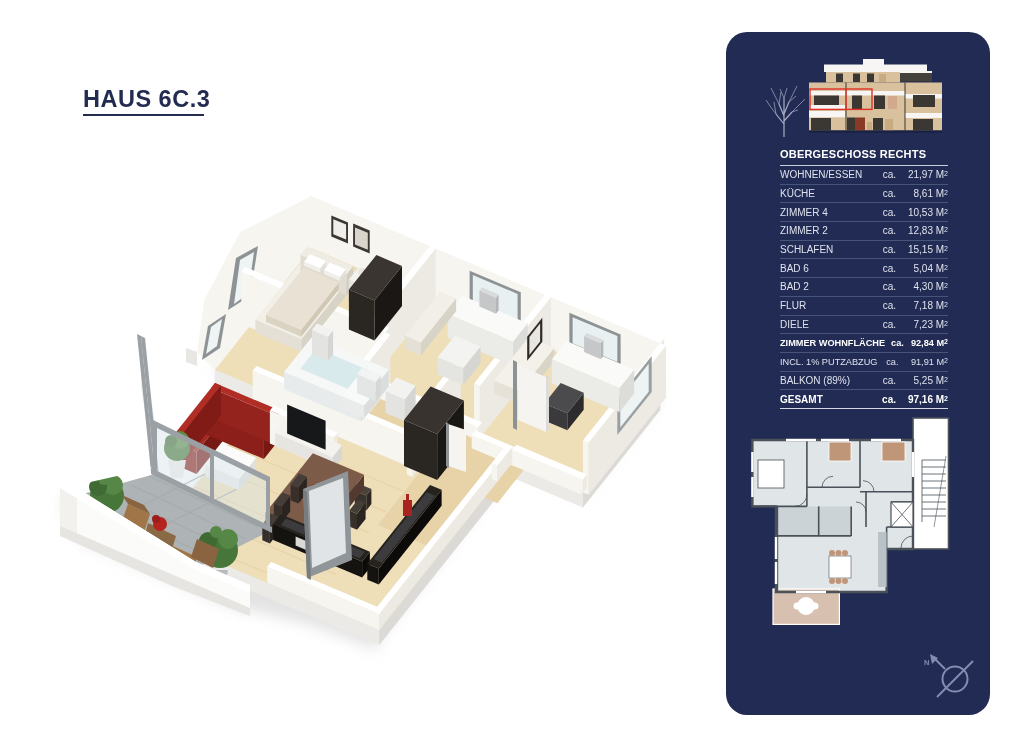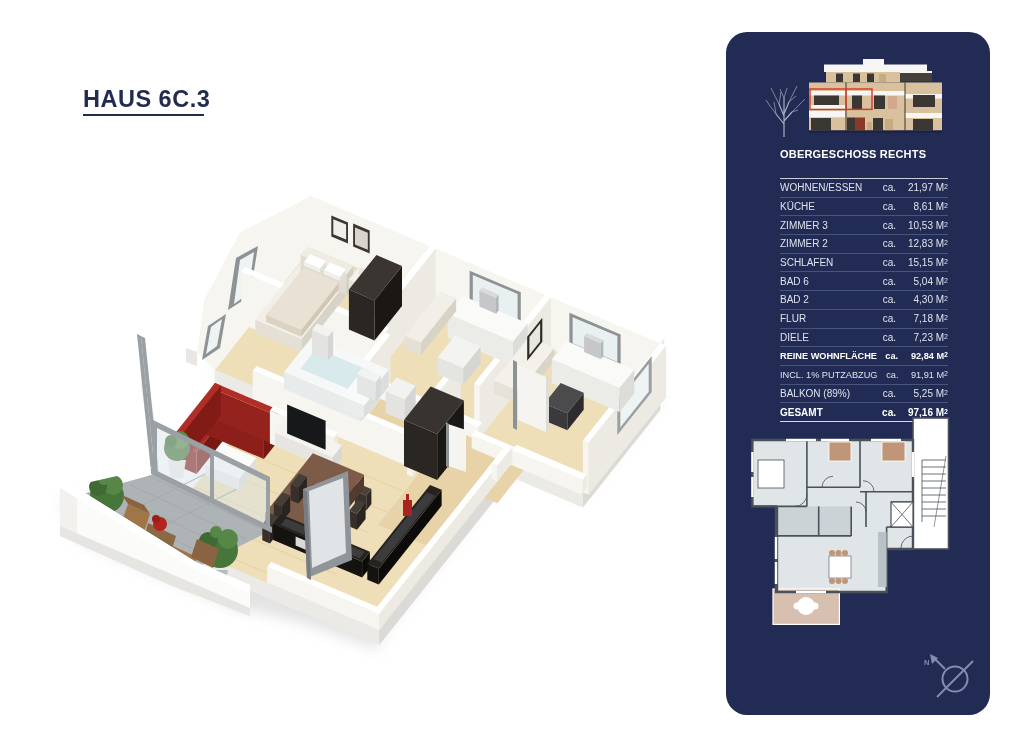--- a/index.html
+++ b/index.html
@@ -2,21 +2,21 @@
 <html><head><meta charset="utf-8">
 <style>
 html,body{margin:0;padding:0;background:#ffffff;width:1024px;height:746px;overflow:hidden;
 font-family:"Liberation Sans",sans-serif;}
 #page{position:relative;width:1024px;height:554px;background:#fff;}
 .t1{position:absolute;left:83px;top:86px;font-size:23.5px;font-weight:bold;color:#232c50;letter-spacing:0.5px;}
 .rule{position:absolute;left:83px;top:114px;width:121px;height:2.3px;background:#232c50;}
 .t2{position:absolute;left:83px;top:118px;font-size:23.5px;color:#4f5975;letter-spacing:0.5px;line-height:29.8px;}
 .panel{position:absolute;left:726px;top:32px;width:264px;height:683px;background:#212b53;border-radius:21px;}
 .tbl{position:absolute;left:54px;top:116px;width:168px;color:#dfe3ee;font-size:10px;}
-.hdr{font-weight:bold;color:#ffffff;font-size:11px;letter-spacing:0.2px;padding-bottom:18px;border-bottom:1.5px solid #c7cdd9;}
+.hdr{font-weight:bold;color:#ffffff;font-size:11px;letter-spacing:0.2px;padding-bottom:5px;border-bottom:1.5px solid #c7cdd9;}
 .row{display:flex;height:17.7px;align-items:center;border-bottom:1px solid #49547a;}
 .sm{font-size:9.2px;}
 .row .a{flex:1;white-space:nowrap;}
 .row .b{width:22px;text-align:right;}
 .row .c{width:52px;text-align:right;white-space:nowrap;}
 .bold{font-weight:bold;color:#fff;}
 sup{font-size:7px;vertical-align:2px;}
 </style></head>
 <body>
 <div id="page">
@@ -450,21 +450,21 @@
           <span class="a">WOHNEN/ESSEN</span>
           <span class="b">ca.</span>
           <span class="c">21,97 M<sup>2</sup></span>
         </div>
       <div class="row">
           <span class="a">KÜCHE</span>
           <span class="b">ca.</span>
           <span class="c">8,61 M<sup>2</sup></span>
         </div>
       <div class="row">
-          <span class="a">ZIMMER 3</span>
+          <span class="a">ZIMMER 4</span>
           <span class="b">ca.</span>
           <span class="c">10,53 M<sup>2</sup></span>
         </div>
       <div class="row">
           <span class="a">ZIMMER 2</span>
           <span class="b">ca.</span>
           <span class="c">12,83 M<sup>2</sup></span>
         </div>
       <div class="row">
           <span class="a">SCHLAFEN</span>
@@ -485,21 +485,21 @@
           <span class="a">FLUR</span>
           <span class="b">ca.</span>
           <span class="c">7,18 M<sup>2</sup></span>
         </div>
       <div class="row">
           <span class="a">DIELE</span>
           <span class="b">ca.</span>
           <span class="c">7,23 M<sup>2</sup></span>
         </div>
       <div class="row bold sm">
-          <span class="a">REINE WOHNFLÄCHE</span>
+          <span class="a">ZIMMER WOHNFLÄCHE</span>
           <span class="b">ca.</span>
           <span class="c">92,84 M<sup>2</sup></span>
         </div>
       <div class="row sm">
           <span class="a">INCL. 1% PUTZABZUG</span>
           <span class="b">ca.</span>
           <span class="c">91,91 M<sup>2</sup></span>
         </div>
       <div class="row">
           <span class="a">BALKON (89%)</span>

